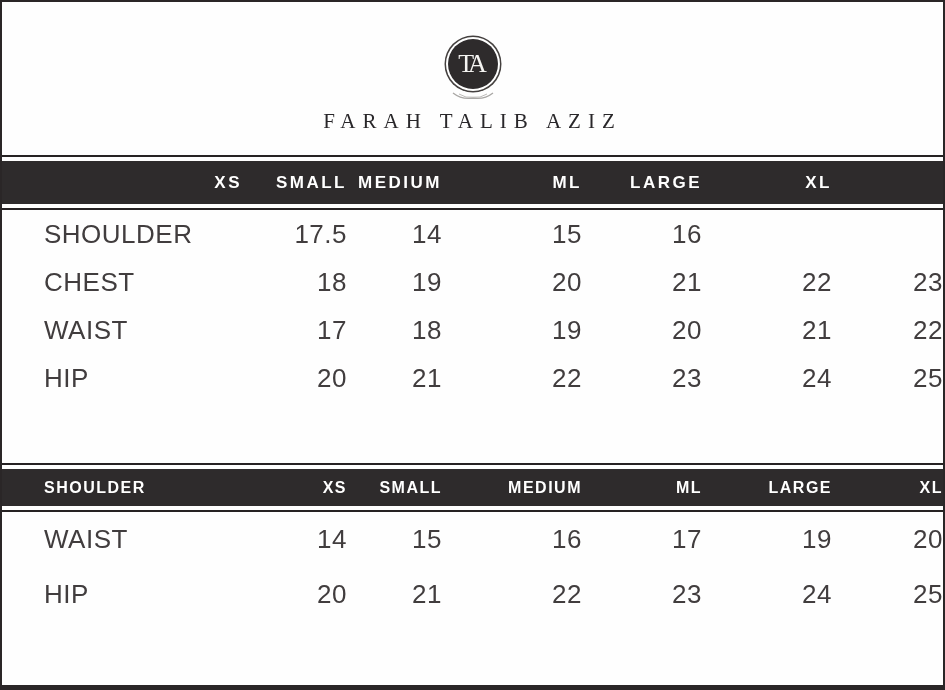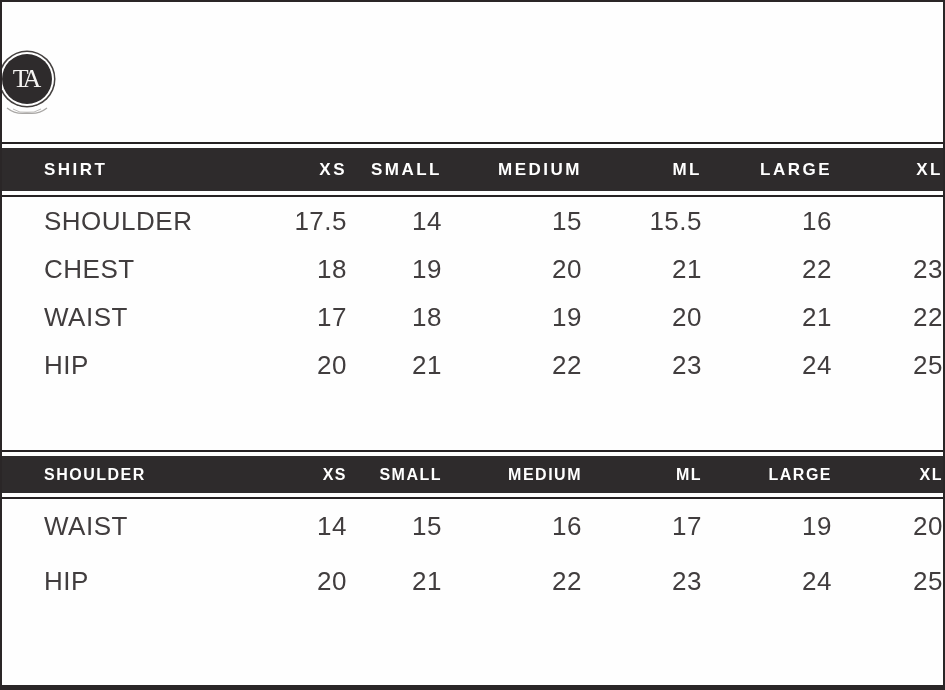--- a/index.html
+++ b/index.html
@@ -12,23 +12,24 @@
     width: 945px; height: 690px;
     background: #fefefe;
     border: 2px solid #2a2627;
     border-bottom-width: 5px;
     overflow: hidden;
   }
 
   
   .brand-header {
     height: 140px;
-    display: flex; flex-direction: row;
+    display: flex; flex-direction: column;
     align-items: center; justify-content: flex-start;
     padding-top: 24px;
+    margin-top: 13px;
   }
   .logo {
     display: flex; flex-direction: column; align-items: center;
   }
   .logo-disc {
     width: 50px; height: 50px; border-radius: 50%;
     background: #2e2b2c;
     box-shadow: 0 0 0 2px #ffffff, 0 0 0 3.5px #44403f;
     display: flex; align-items: center; justify-content: center;
   }
@@ -91,41 +92,40 @@
   <div class="brand-header">
     <div class="logo">
       <div class="logo-disc">
         <span class="monogram">TA</span>
       </div>
       <svg class="ornament" width="44" height="8" viewBox="0 0 44 8">
         <path d="M2 1 Q11 8 22 6 Q33 8 42 1" fill="none" stroke="#a9a7a5" stroke-width="1.3"></path>
         <path d="M8 2 Q15 6.5 22 5.2 Q29 6.5 36 2" fill="none" stroke="#bdbbb9" stroke-width="1"></path>
       </svg>
     </div>
+    <div class="brand-name">FARAH TALIB AZIZ</div>
   </div>
 
   <div class="band-wrap">
     <div class="band grid">
-      <div class="cell label">SHIRT</div>
       <div class="cell">XS</div>
       <div class="cell">SMALL</div>
       <div class="cell">MEDIUM</div>
       <div class="cell">ML</div>
       <div class="cell">LARGE</div>
       <div class="cell">XL</div>
     </div>
   </div>
 
   <div class="shirt-body">
     <div class="row grid">
       <div class="cell label">SHOULDER</div>
       <div class="cell">17.5</div>
       <div class="cell">14</div>
       <div class="cell">15</div>
-      <div class="cell">15.5</div>
       <div class="cell">16</div>
     </div>
     <div class="row grid">
       <div class="cell label">CHEST</div>
       <div class="cell">18</div>
       <div class="cell">19</div>
       <div class="cell">20</div>
       <div class="cell">21</div>
       <div class="cell">22</div>
       <div class="cell">23</div>

